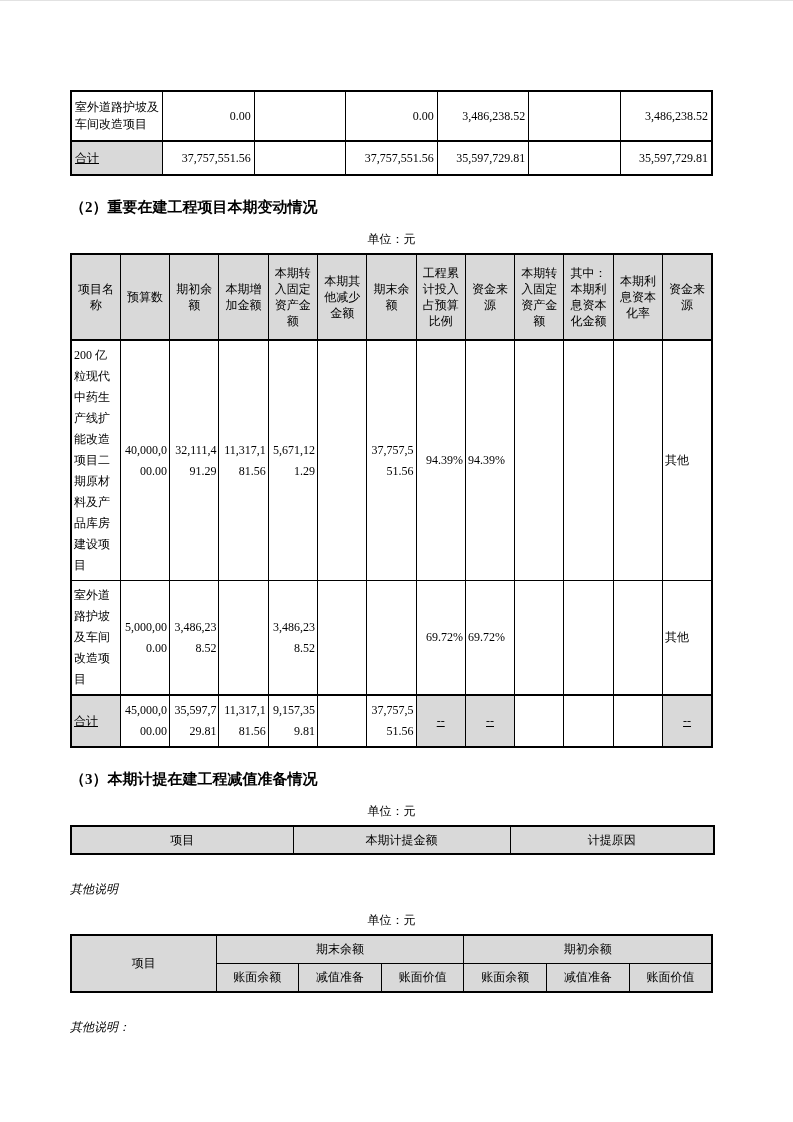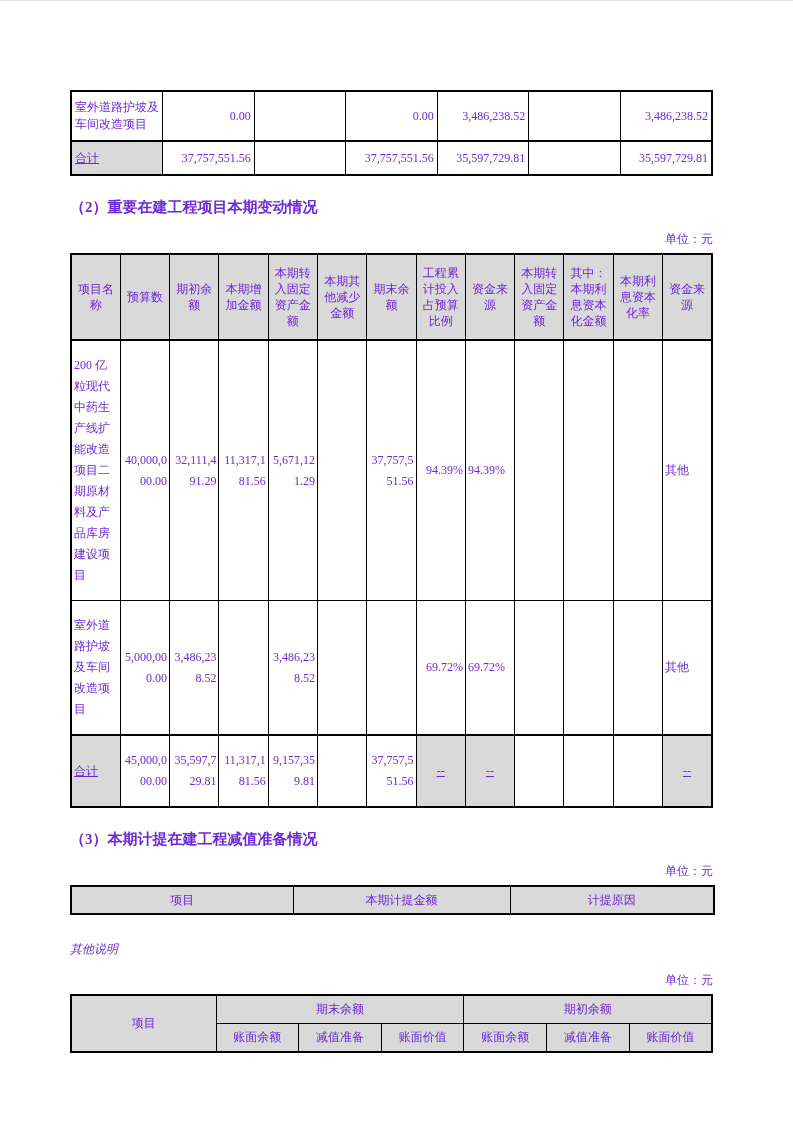--- a/index.html
+++ b/index.html
@@ -1,47 +1,47 @@
 <!DOCTYPE html>
 <html><head>
 <meta charset="utf-8">
 <style>
   html,body{margin:0;padding:0;background:#fff;}
   .page{
     width:793px;height:1122px;background:#ffffff;box-sizing:border-box;
-    font-family:"Liberation Serif","DejaVu Serif",serif;color:#6d28d9;
+    font-family:"Liberation Serif","DejaVu Serif",serif;color:#000000;
     border-top:1px solid #e2e2e2;overflow:hidden;
   }
   .content{padding:89px 80px 0 70px;}
   table.t{border-collapse:collapse;table-layout:fixed;width:643px;border:2px solid #000;}
   .t td,.t th{border:1px solid #000;padding:1px 3px;font-size:12px;font-weight:normal;
     vertical-align:middle;overflow:hidden;}
   .gray{background:#d9d9d9;text-decoration:underline;}
   .txt{text-align:left;}
   .num{text-align:right;word-break:break-all;}
   .ctr{text-align:center;}
   
   .t1 .r1{height:50px;}
   .t1 .total{height:34px;}
   .t1 .total td{border-top:2px solid #000;}
   
   .t2 th{background:#d9d9d9;text-align:center;line-height:16px;padding:2px 2px;
     border-bottom:2px solid #000;}
   .t2 .hdr{height:86px;}
-  .t2 td{line-height:21px;padding:14px 2px;}
+  .t2 td{line-height:21px;padding:4px 2px;}
   .t2 .rowA{height:220px;}
   .t2 .rowB{height:108px;}
   .t2 .totalB{height:44px;}
   .t2 .totalB td{border-top:2px solid #000;}
   
   .t3 th{background:#d9d9d9;text-align:center;height:24px;}
   
   .t4 th{background:#d9d9d9;text-align:center;font-weight:normal;height:25px;}
   h2.sec{font-size:15px;font-weight:bold;margin:21px 0 0 0;line-height:20px;}
-  .unit{text-align:right;font-size:12px;margin:14px 0 6px 0;line-height:16px;}
+  .unit{text-align:center;font-size:12px;margin:14px 0 6px 0;line-height:16px;}
   .note{font-size:12px;margin:26px 0 0 0;line-height:17px;font-style:italic;}
 </style>
 </head>
 <body>
 
 <div class="page">
   <div class="content">
 
     <table class="t t1">
       <tbody>
@@ -174,15 +174,16 @@
       <tr>
         <th>账面余额</th>
         <th>减值准备</th>
         <th>账面价值</th>
         <th>账面余额</th>
         <th>减值准备</th>
         <th>账面价值</th>
       </tr>
     </tbody>
       </table>
+    <div class="note">其他说明：</div>
 
   </div>
 </div>
 
 </body></html>

